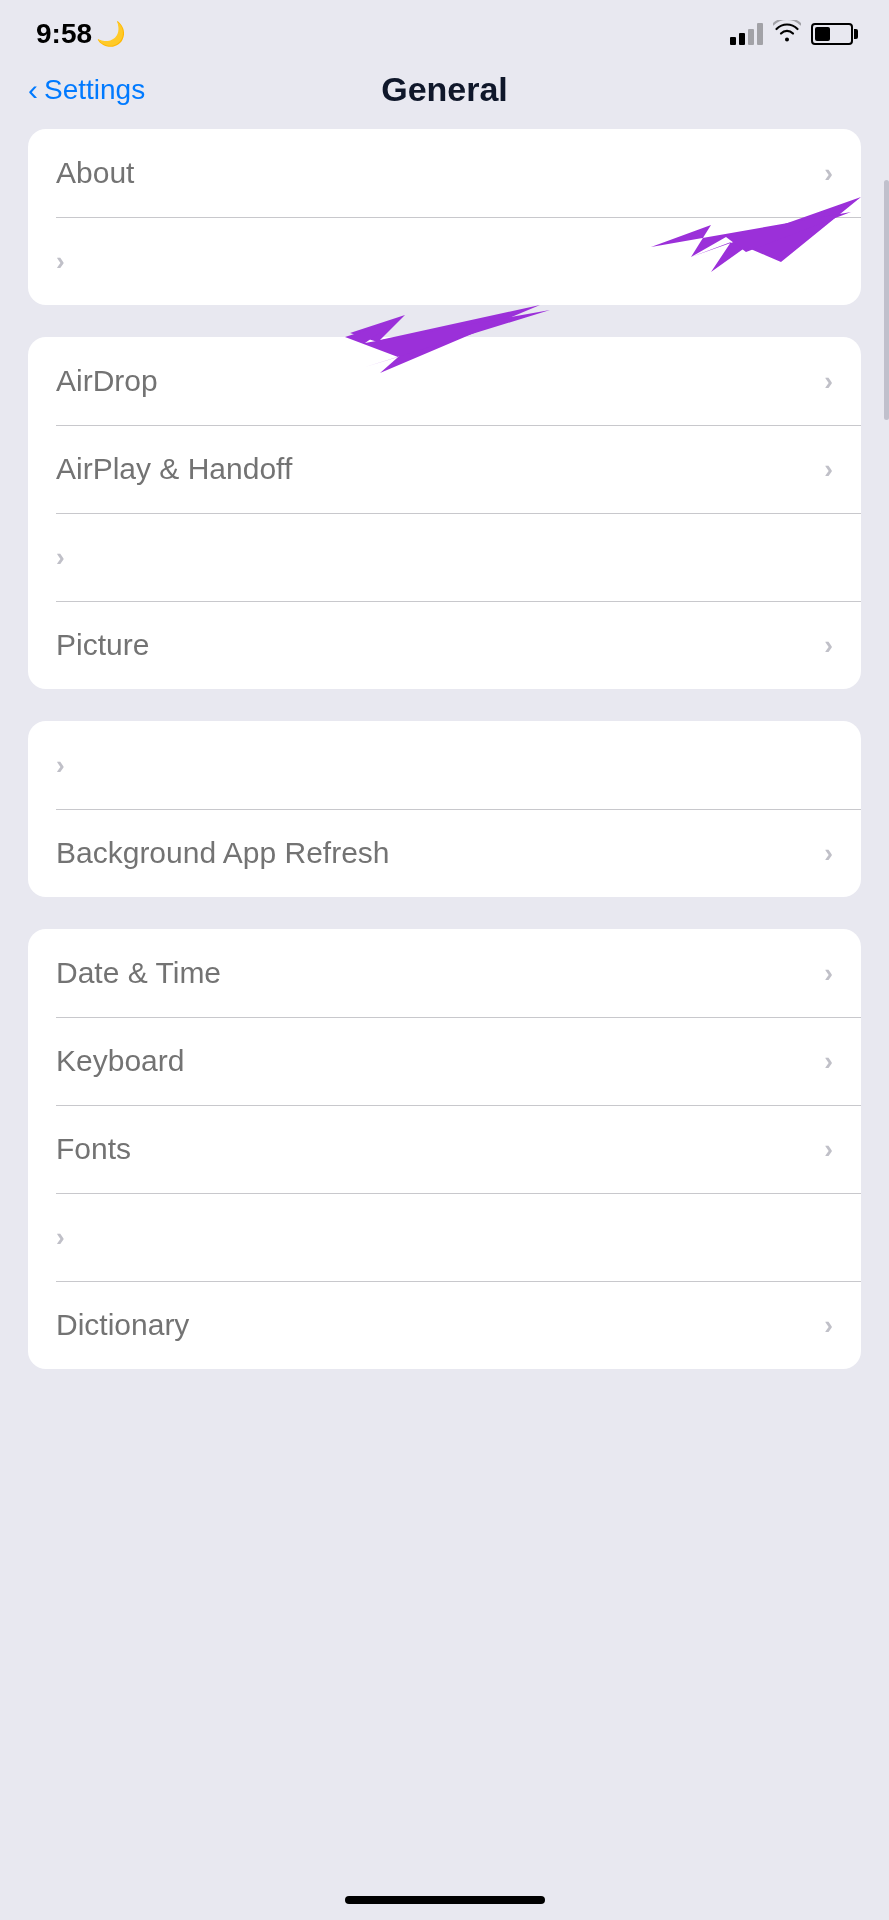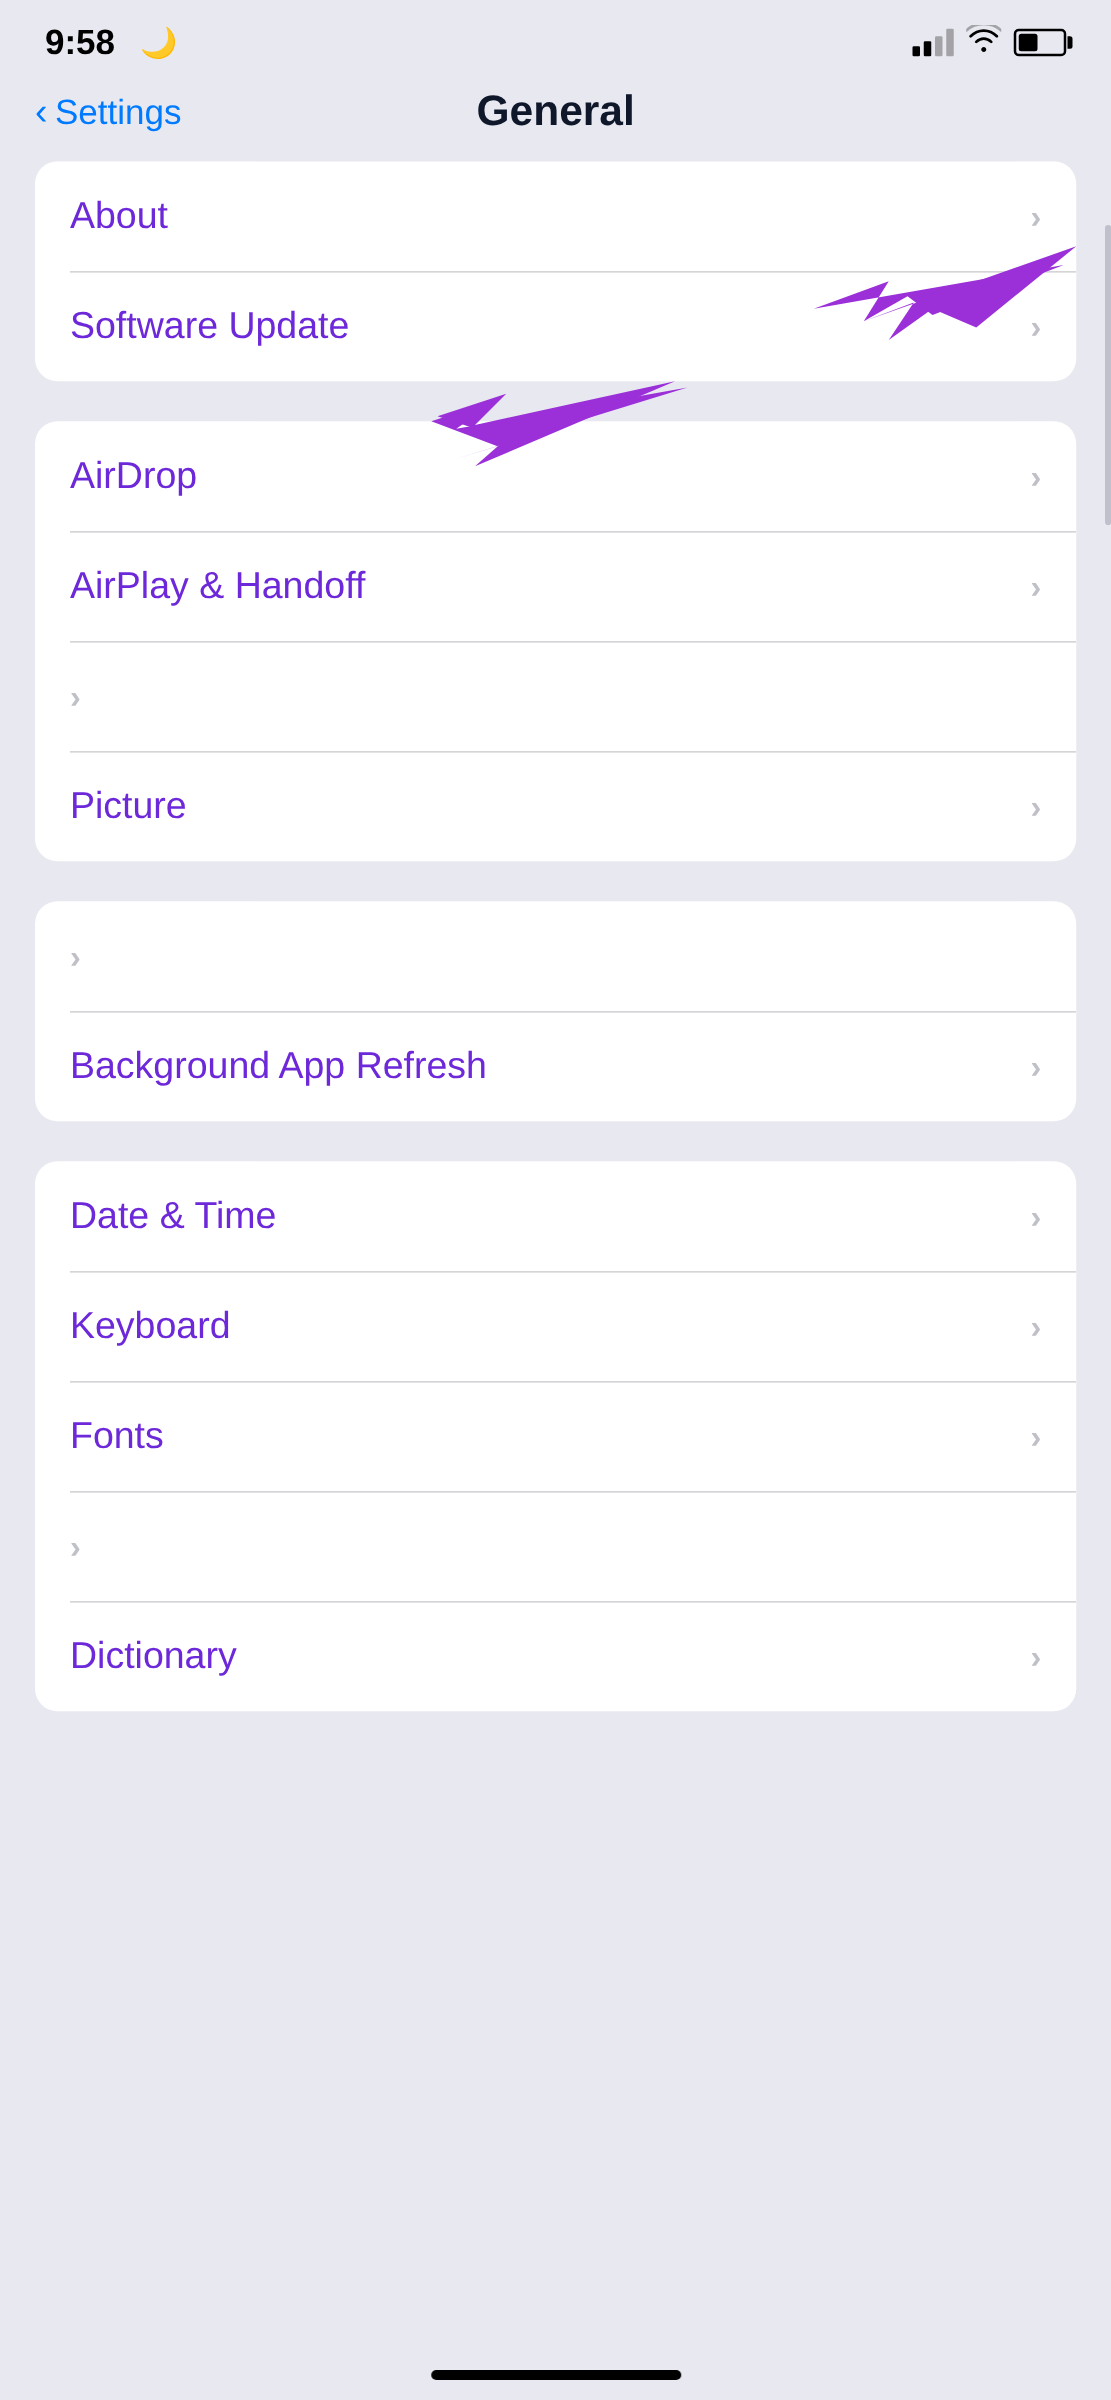--- a/index.html
+++ b/index.html
@@ -22,21 +22,21 @@
       padding: 18px 36px 10px 36px;
       background-color: #e8e8f0;
     }
 
     .status-time {
       font-size: 28px;
       font-weight: 600;
       color: #000;
       display: flex;
       align-items: center;
-      gap: 20px;
+      gap: 4px;
     }
 
     .moon-icon {
       font-size: 24px;
     }
 
     .status-icons {
       display: flex;
       align-items: center;
       gap: 10px;
@@ -167,21 +167,21 @@
       position: absolute;
       bottom: 0;
       left: 28px;
       right: 0;
       height: 0.5px;
       background-color: #c8c8cc;
     }
 
     .settings-row-label {
       font-size: 30px;
-      color: #6d28d9;
+      color: #737373;
       font-weight: 400;
     }
 
     .chevron-right {
       color: #c0c0c8;
       font-size: 26px;
       font-weight: 600;
     }
 
     
@@ -236,21 +236,20 @@
 <div class="scrollbar"></div>
 
 <div class="settings-content">
 
   <div class="settings-section">
     <div class="settings-row">
       <span class="settings-row-label">About</span>
       <span class="chevron-right">›</span>
     </div>
     <div class="settings-row" style="position:relative;">
-      <span class="settings-row-label">Software Update</span>
       <span class="chevron-right">›</span>
 
       <svg style="position:absolute; right: -10px; top: -60px; width: 300px; height: 130px; pointer-events:none; overflow:visible;">
         <polygon points="290,40 120,100 160,85 140,115 175,90 210,105" fill="#9b30d9" transform="rotate(0)"></polygon>
 
         <polygon points="280,55 80,90 140,68 120,100 155,80 175,95" fill="#9b30d9"></polygon>
       </svg>
     </div>
   </div>
 

